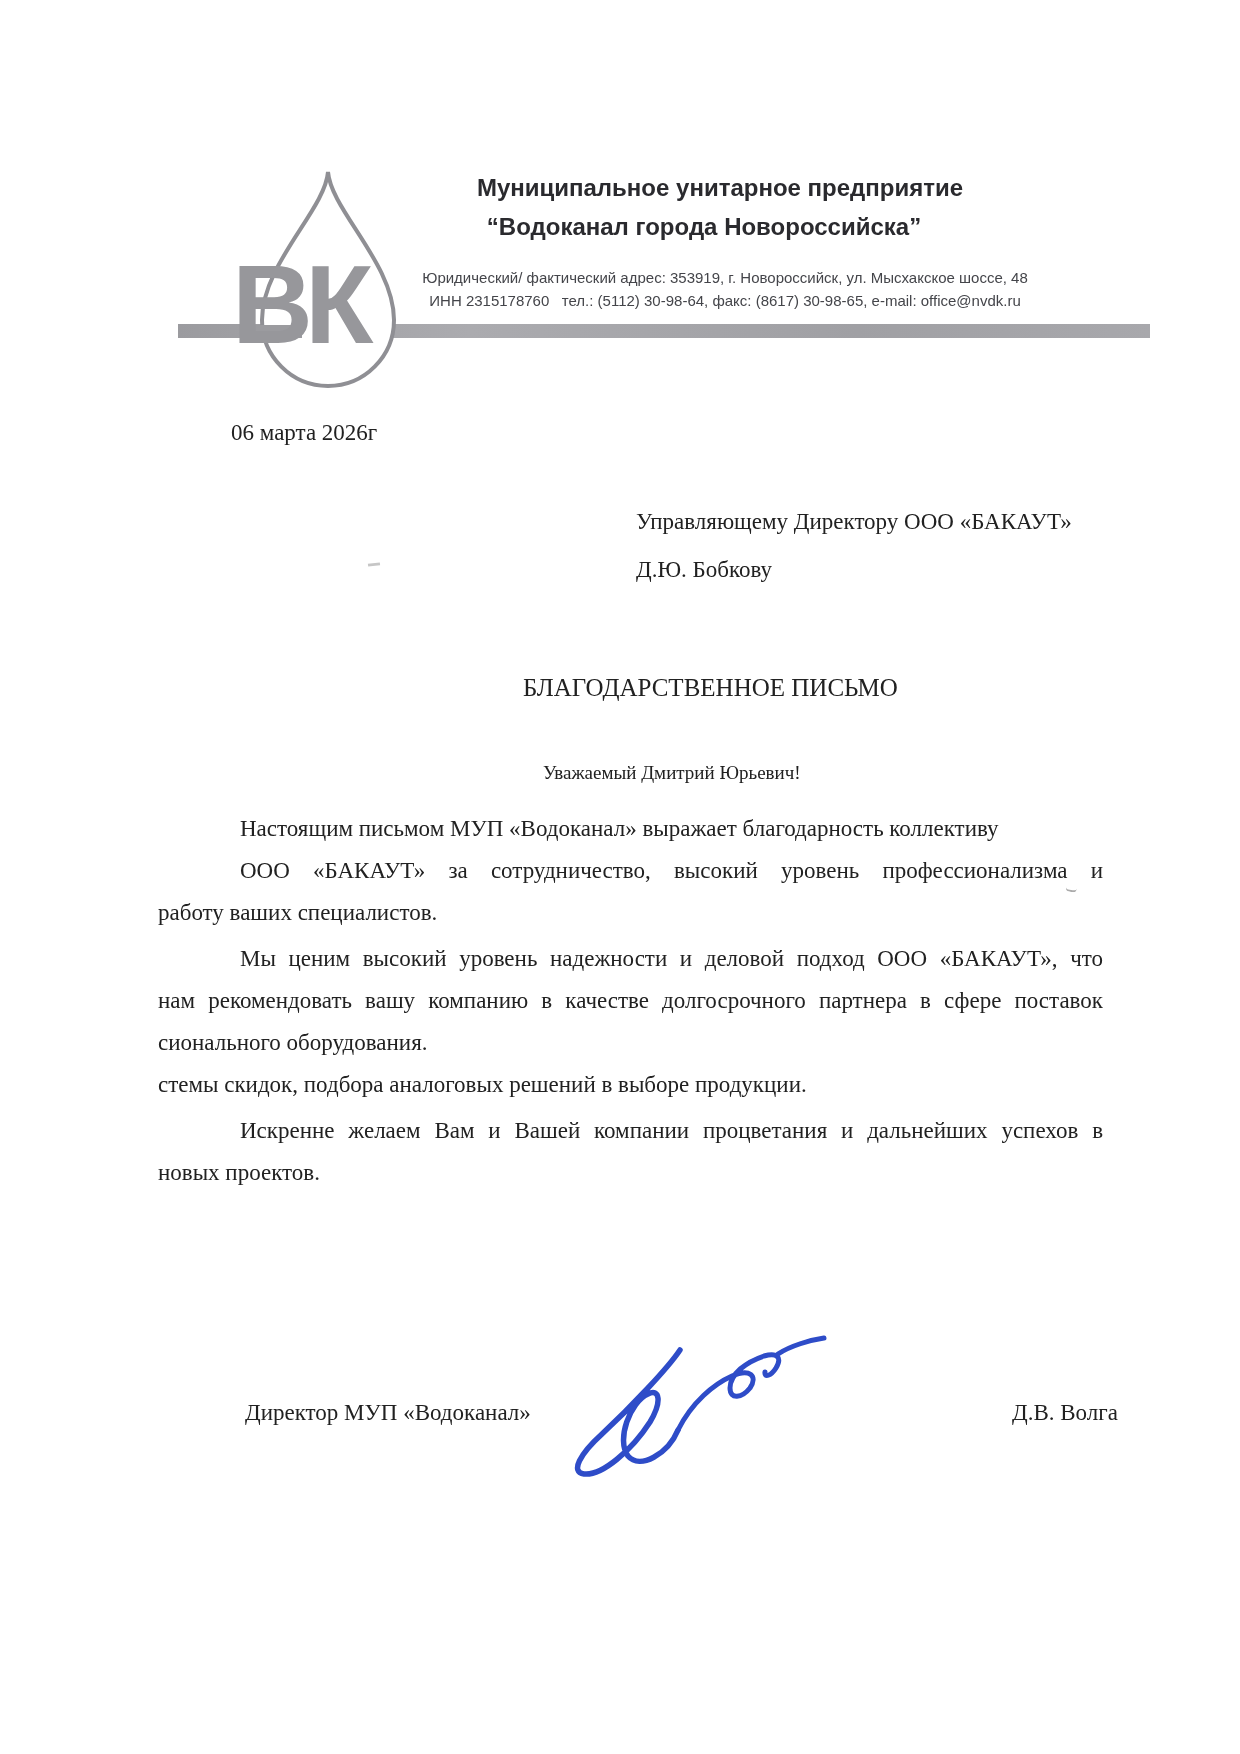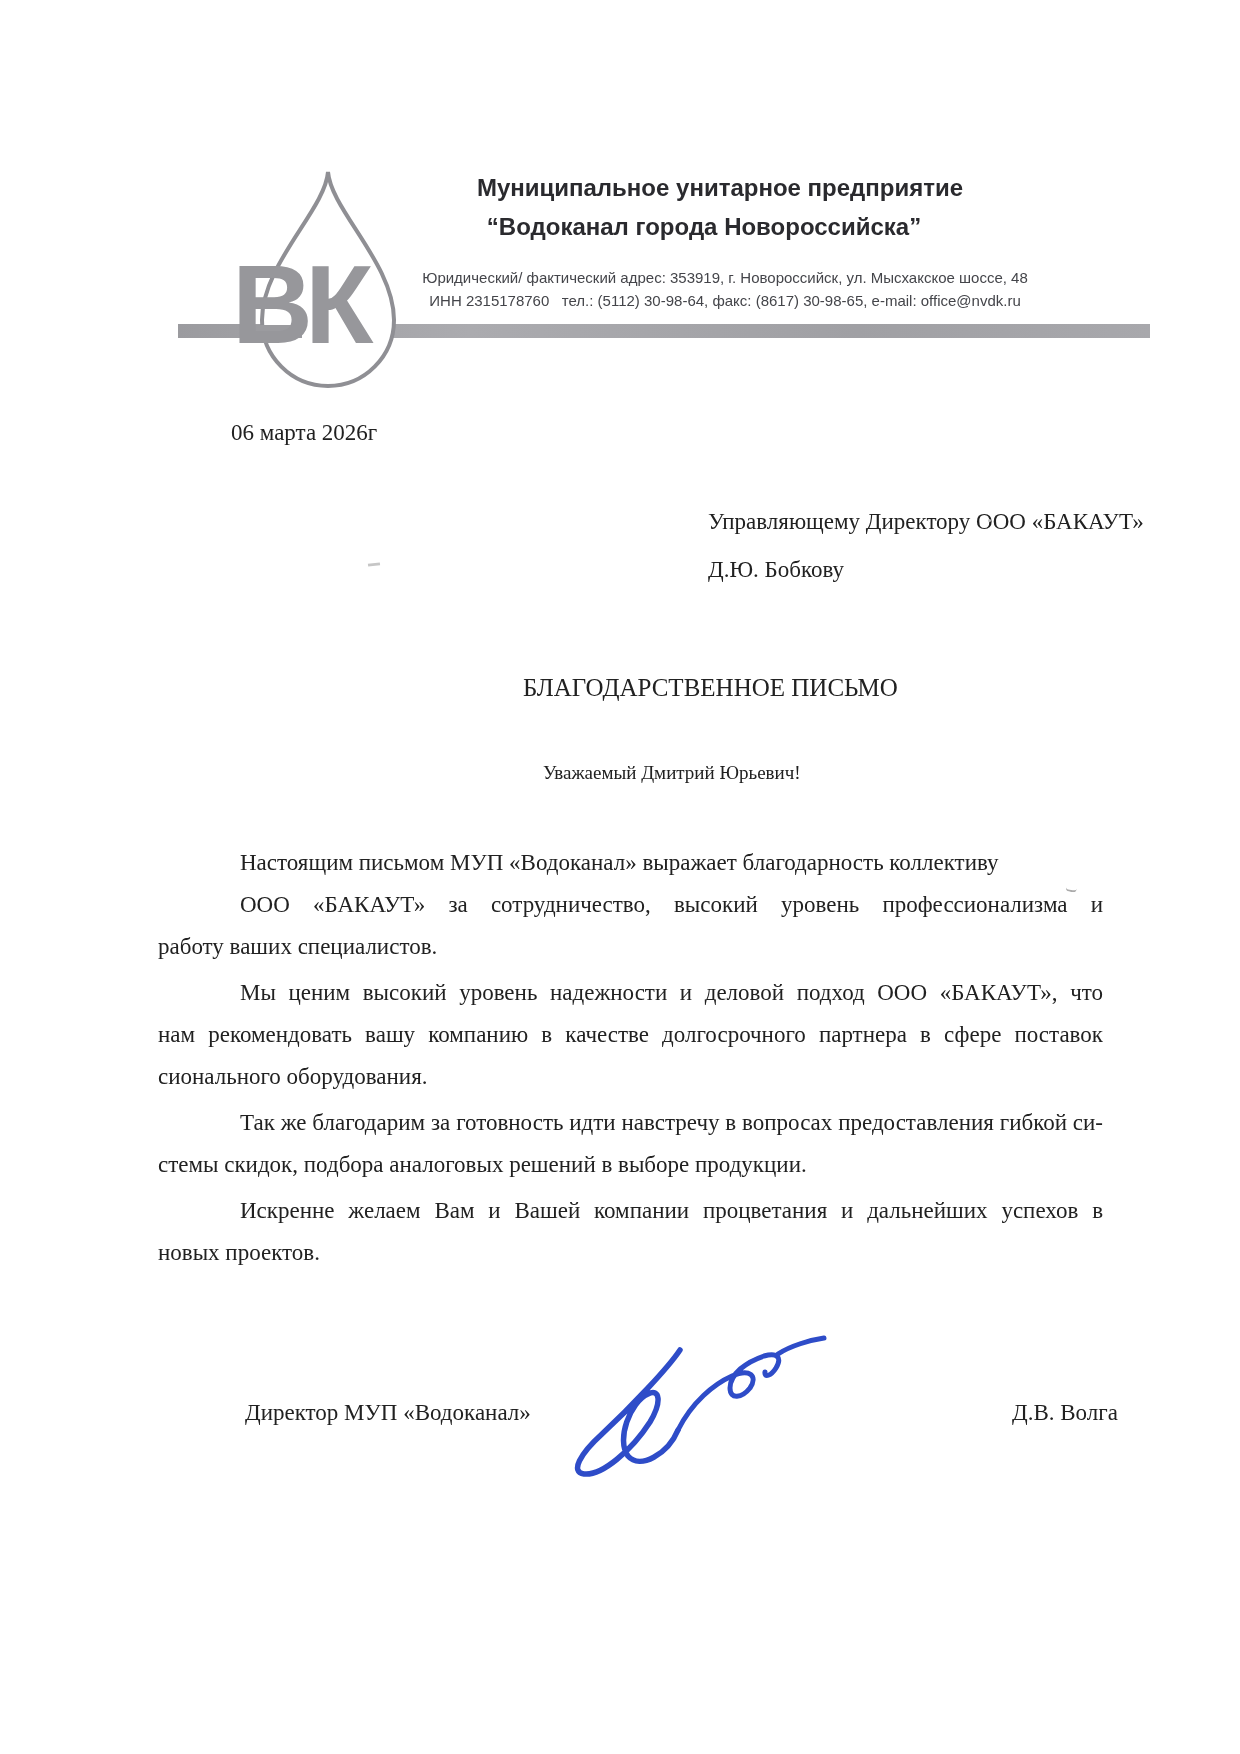--- a/index.html
+++ b/index.html
@@ -24,24 +24,24 @@
     position:absolute;left:390px;top:174px;width:660px;text-align:center;
     font-family:"Liberation Sans",sans-serif;color:#2a2a2e;z-index:2;
   }
   .org-type{font-size:24px;font-weight:bold;white-space:nowrap;}
   .org-name{font-size:24px;font-weight:bold;white-space:nowrap;margin-left:-32px;margin-top:11px;text-align:center;}
   .org-small{font-size:15px;color:#44454a;white-space:pre;margin-left:10px;}
   .org-address{margin-top:28px;}
   .org-contacts{margin-top:6px;}
   
   .date{position:absolute;left:231px;top:420px;font-size:23px;font-family:Liberation Serif, serif;}
-  .recipient{position:absolute;left:708px;top:498px;font-size:23px;line-height:48px;}
+  .recipient{position:absolute;left:636px;top:498px;font-size:23px;line-height:48px;}
   .title{position:absolute;left:523px;top:674px;font-size:25px;white-space:nowrap;}
   .salutation{position:absolute;left:543px;top:762px;font-size:19px;white-space:nowrap;}
-  .body-text{position:absolute;left:158px;top:838px;width:945px;font-size:23px;}
+  .body-text{position:absolute;left:158px;top:804px;width:945px;font-size:23px;}
   .body-line{line-height:42px;height:42px;overflow:hidden;text-align:justify;}
   .body-line.fill{text-align-last:justify;-moz-text-align-last:justify;}
   .body-line.indent{text-indent:82px;}
   .body-line.para-start{margin-top:4px;}
   
   .sign-label{position:absolute;left:245px;top:1400px;font-size:23px;white-space:nowrap;}
   .sign-name{position:absolute;left:1012px;top:1400px;font-size:23px;white-space:nowrap;}
   .signature{position:absolute;left:528px;top:1328px;width:300px;height:150px;color:var(--signature-blue,#2e4cc8);z-index:2;}
   
   .artifact{position:absolute;z-index:1;}
@@ -82,21 +82,20 @@
 
   <div class="salutation">Уважаемый Дмитрий Юрьевич!</div>
 
   <div class="body-text">
       <div class="body-line indent para-start">Настоящим письмом МУП «Водоканал» выражает благодарность коллективу</div>
       <div class="body-line indent fill">ООО «БАКАУТ» за сотрудничество, высокий уровень профессионализма и оперативную</div>
       <div class="body-line">работу ваших специалистов.</div>
       <div class="body-line indent fill para-start">Мы ценим высокий уровень надежности и деловой подход ООО «БАКАУТ», что позволяет</div>
       <div class="body-line fill">нам рекомендовать вашу компанию в качестве долгосрочного партнера в сфере поставок профес-</div>
       <div class="body-line">сионального оборудования.</div>
-      <div class="body-line indent fill para-start">Так же благодарим за готовность идти навстречу в вопросах предоставления гибкой си-</div>
       <div class="body-line">стемы скидок, подбора аналоговых решений в выборе продукции.</div>
       <div class="body-line indent fill para-start">Искренне желаем Вам и Вашей компании процветания и дальнейших успехов в реализации</div>
       <div class="body-line">новых проектов.</div>
     </div>
 
   <div class="sign-label">Директор МУП «Водоканал»</div>
 
   <svg class="signature" viewBox="0 0 300 150" xmlns="http://www.w3.org/2000/svg" fill="none" stroke="currentColor" stroke-linecap="round" stroke-linejoin="round">
     <path stroke-width="5.5" d="M152,22 C140,40 104,78 74,106 C52,126 42,144 56,146 C74,148 104,122 122,94 C134,74 132,60 120,66 C102,74 88,112 100,128 C112,142 140,126 150,102"></path>
     <path stroke-width="5" d="M150,102 C164,74 186,56 204,48 C222,40 230,48 222,60 C214,70 202,72 202,60 C202,46 218,34 236,28 C250,24 254,30 248,40 C243,48 236,50 237,44"></path>

